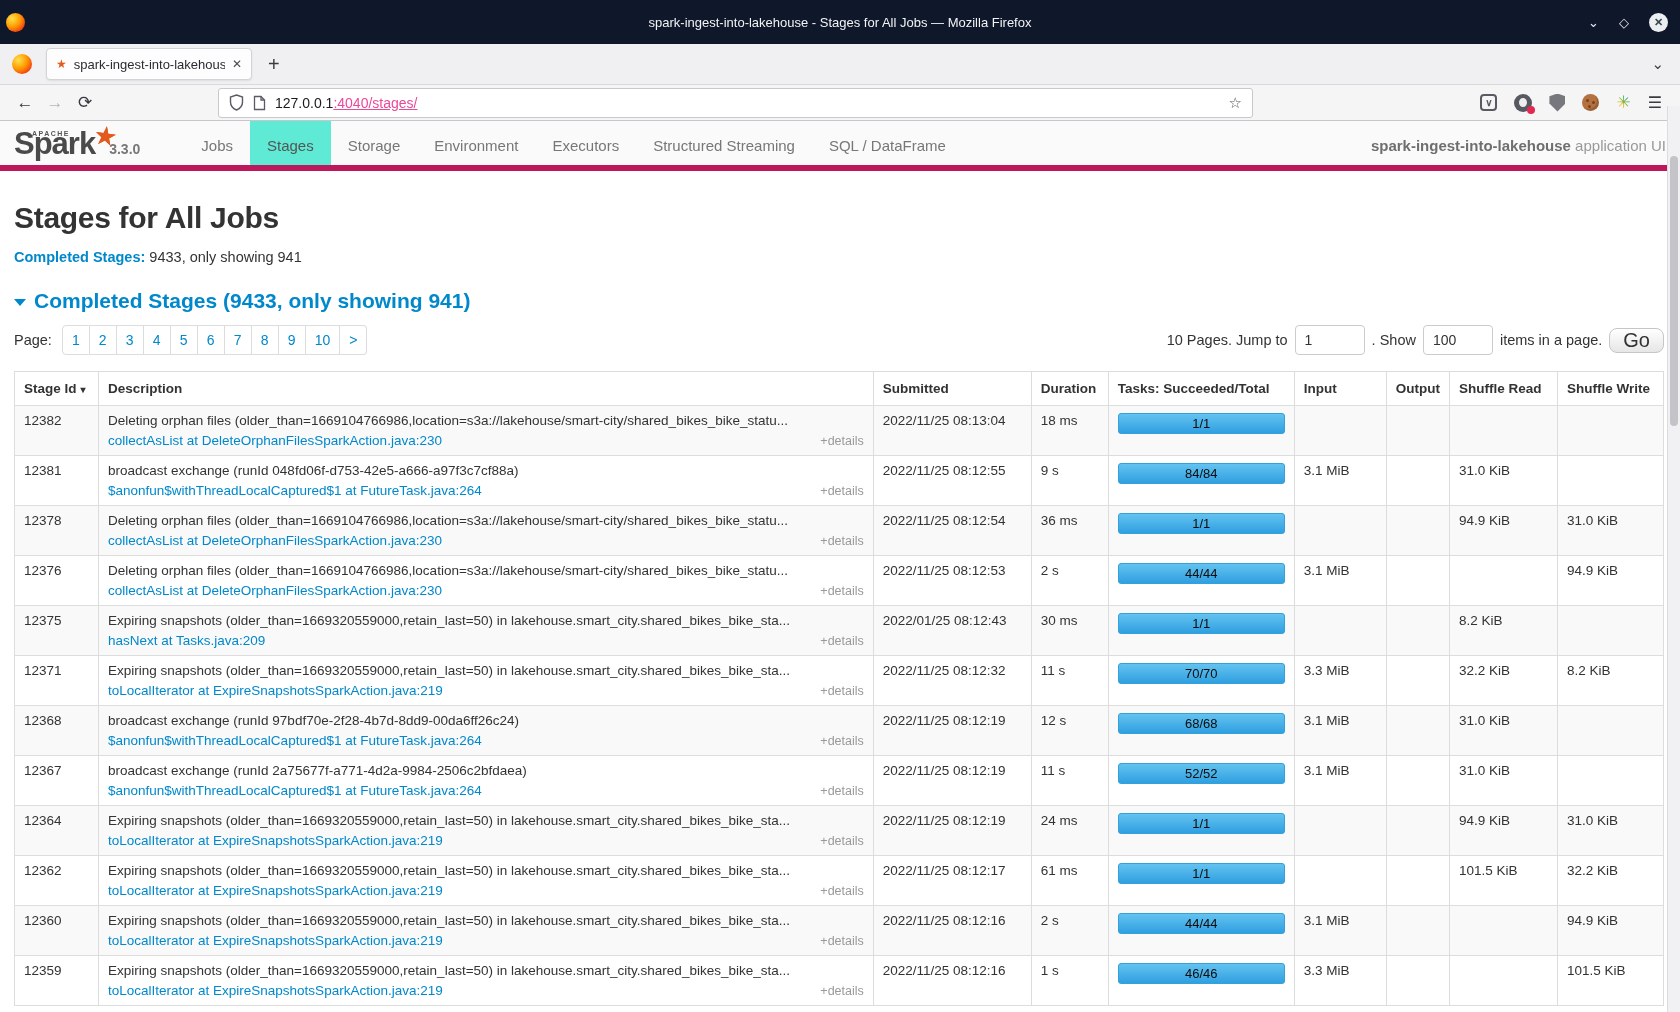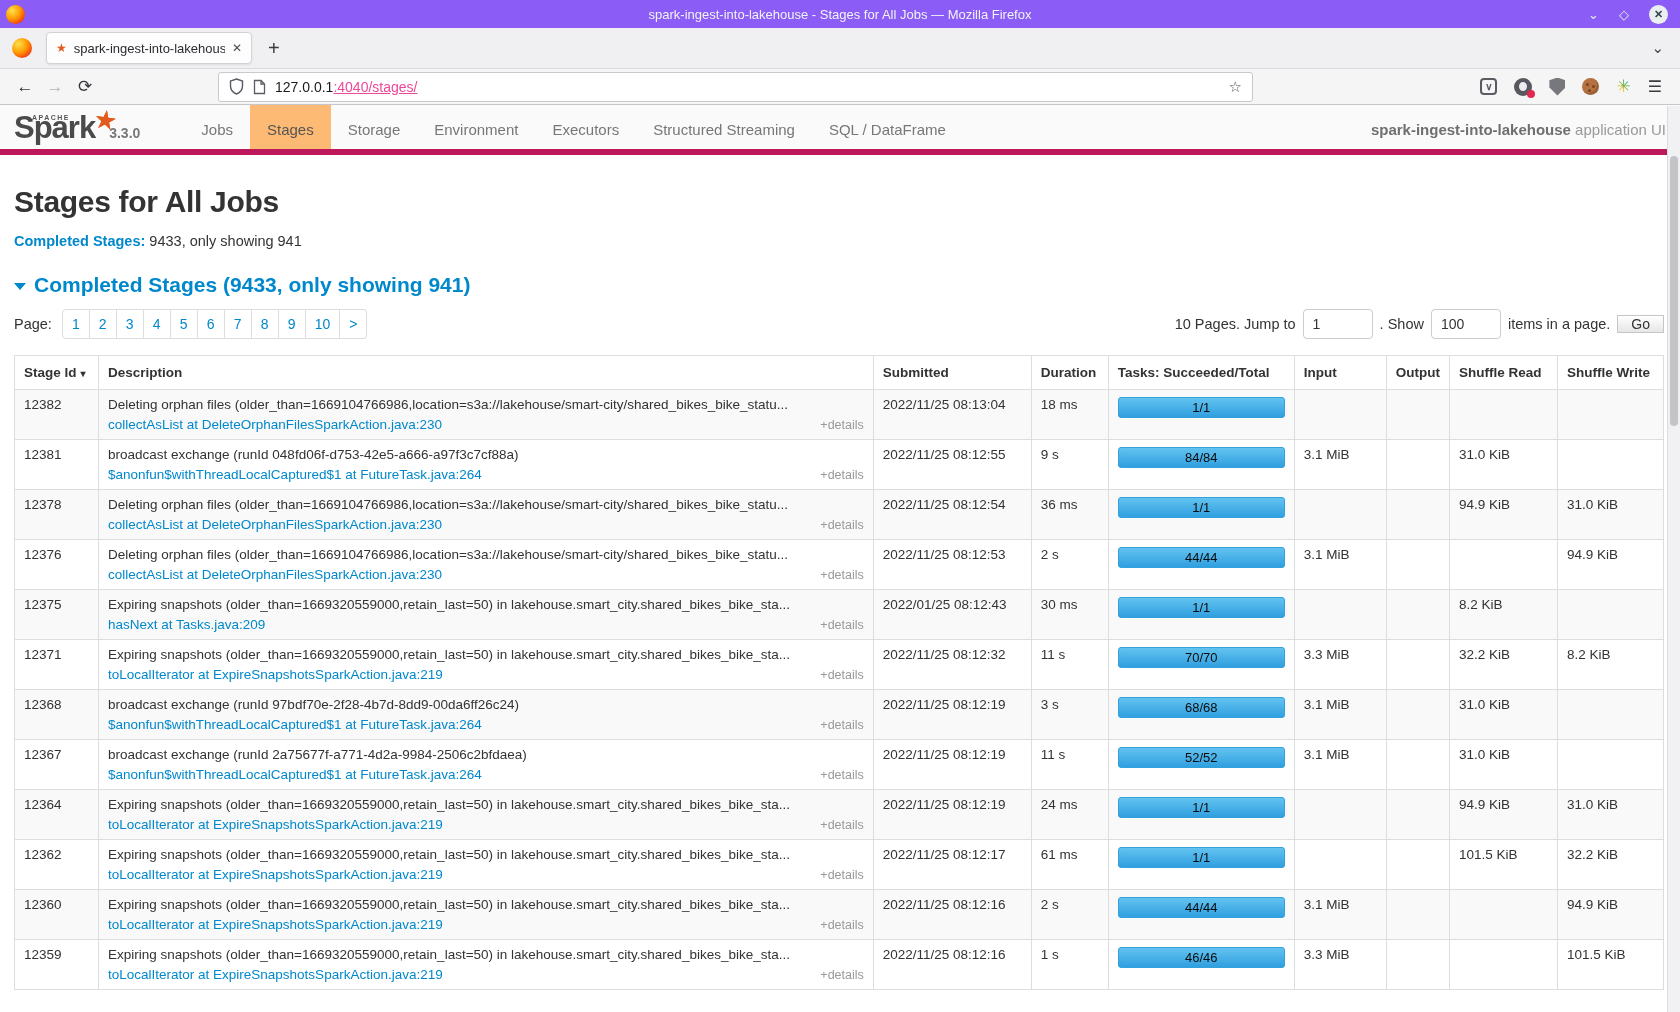--- a/index.html
+++ b/index.html
@@ -2,21 +2,21 @@
 <html><head>
 <meta charset="utf-8">
 <style>
   * { box-sizing: border-box; }
   html,body { margin:0; padding:0; }
   body {
     width:1680px; height:1012px; overflow:hidden; position:relative;
     font-family:"Liberation Sans", sans-serif; background:#fff; color:#333;
   }
   
-  .titlebar { height:28px; background:#8b5cf6; display:flex; align-items:center; position:relative; }
+  .titlebar { height:44px; background:#0f172a; display:flex; align-items:center; position:relative; }
   .fx-logo { width:19px; height:19px; border-radius:50%; margin-left:6px;
     background:radial-gradient(circle at 32% 30%, #ffe14d 0%, #ff9a00 45%, #f33b13 78%, #b5121b 100%); }
   .titlebar-title { position:absolute; left:0; right:0; text-align:center; color:#f2f3f4; font-size:13px; pointer-events:none; }
   .win-controls { margin-left:auto; display:flex; align-items:center; gap:20px; padding-right:12px; color:#eceff1; }
   .win-glyph { font-size:13px; line-height:1; }
   .win-close { width:19px; height:19px; border-radius:50%; background:#eceff1; color:#37474f;
     display:flex; align-items:center; justify-content:center; font-size:11px; font-weight:bold; }
 
   .tabbar { height:40px; background:#f0f0f2; display:flex; align-items:center; }
   .fx-small { width:20px; height:20px; border-radius:50%; margin-left:12px;
@@ -60,21 +60,21 @@
   
   .spark-nav { height:50px; background:#fafafa; border-bottom:6px solid #be185d; display:flex; align-items:stretch; }
   .logo-wrap { display:flex; align-items:flex-end; padding:4px 26px 6px 14px; position:relative; }
   .logo-apache { position:absolute; top:9px; left:32px; font-size:7px; letter-spacing:1.5px; color:#555; font-weight:bold; }
   .logo-spark { font-size:31px; font-weight:bold; color:#4a4a4a; letter-spacing:-1px; line-height:1; }
   .logo-star { position:absolute; top:2px; left:94px; color:#e25a1c; font-size:26px; line-height:1;
     text-shadow:0 0 0 #e25a1c; transform:rotate(8deg); }
   .logo-version { font-size:14px; font-weight:bold; color:#777; margin-left:14px; padding-bottom:2px; }
   .nav-items { display:flex; list-style:none; margin:0 0 0 18px; padding:0; }
   .nav-items li { line-height:50px; padding:0 17px; font-size:15px; color:#777; cursor:pointer; }
-  .nav-items li.active { background:#fdba74; color:#555; }
+  .nav-items li.active { background:#5eead4; color:#555; }
   .app-ui { margin-left:auto; line-height:50px; padding-right:14px; font-size:15px; color:#999; white-space:nowrap; }
   .app-ui b { color:#6f6f6f; }
 
   
   .content { padding:0 16px 0 14px; }
   h1.page-title { font-size:30px; font-weight:bold; color:#333; margin:30px 0 14px; letter-spacing:-0.3px; }
   .stat-line { font-size:14.5px; margin:7px 0; color:#333; }
   .stat-label { color:#0088cc; font-weight:bold; }
   .section-head { display:flex; align-items:center; gap:8px; color:#0088cc; font-size:21px; font-weight:bold;
     margin:24px 0 12px; cursor:pointer; }
@@ -85,21 +85,21 @@
   .page-label { margin-right:10px; }
   .page-group { display:flex; }
   .page-btn { min-width:27px; padding:6px 9px; text-align:center; border:1px solid #ddd; border-left:none;
     color:#0088cc; font-size:14px; background:#fff; cursor:pointer; }
   .page-btn:first-child { border-left:1px solid #ddd; border-radius:4px 0 0 4px; }
   .page-btn:last-child { border-radius:0 4px 4px 0; }
   .pagination-right { margin-left:auto; display:flex; align-items:center; gap:7px; }
   .page-input { width:70px; height:30px; border:1px solid #ccc; border-radius:4px; padding:0 9px; font-size:14px;
     font-family:"Liberation Sans",sans-serif; color:#333; }
   .go-btn { padding:0 13px; background:linear-gradient(#ffffff,#e6e6e6); border:1px solid #c6c6c6;
-    border-radius:0; font-size:14px; color:#333; cursor:pointer; box-shadow:inset 0 1px 0 rgba(255,255,255,.4); }
+    border-radius:8px; font-size:20px; color:#333; cursor:pointer; box-shadow:inset 0 1px 0 rgba(255,255,255,.4); }
 
   
   table.stages { width:100%; border-collapse:collapse; font-size:13.5px; margin-top:2px; }
   table.stages th, table.stages td { border:1px solid #ddd; padding:7px 9px; text-align:left; vertical-align:top; color:#333; }
   table.stages th { font-weight:bold; padding:9px; white-space:nowrap; }
   table.stages tbody tr:nth-child(odd) { background:#f9f9f9; }
   .sort-caret { font-size:10px; margin-left:4px; }
   .desc-line { white-space:nowrap; overflow:hidden; max-width:780px; }
   .desc-sub { display:flex; align-items:baseline; margin-top:5px; }
   .desc-link { color:#0088cc; text-decoration:none; white-space:nowrap; }
@@ -367,21 +367,21 @@
   <tr>
     <td>12368</td>
     <td>
       <div class="desc-line">broadcast exchange (runId 97bdf70e-2f28-4b7d-8dd9-00da6ff26c24)</div>
       <div class="desc-sub">
         <a href="#" class="desc-link">$anonfun$withThreadLocalCaptured$1 at FutureTask.java:264</a>
         <span class="details">+details</span>
       </div>
     </td>
     <td>2022/11/25 08:12:19</td>
-    <td>3 s</td>
+    <td>12 s</td>
     <td class="c-tasks">
       <div class="progress">68/68</div>
     </td>
     <td>3.1 MiB</td>
     <td></td>
     <td>31.0 KiB</td>
     <td></td>
   </tr>
 
   <tr>

